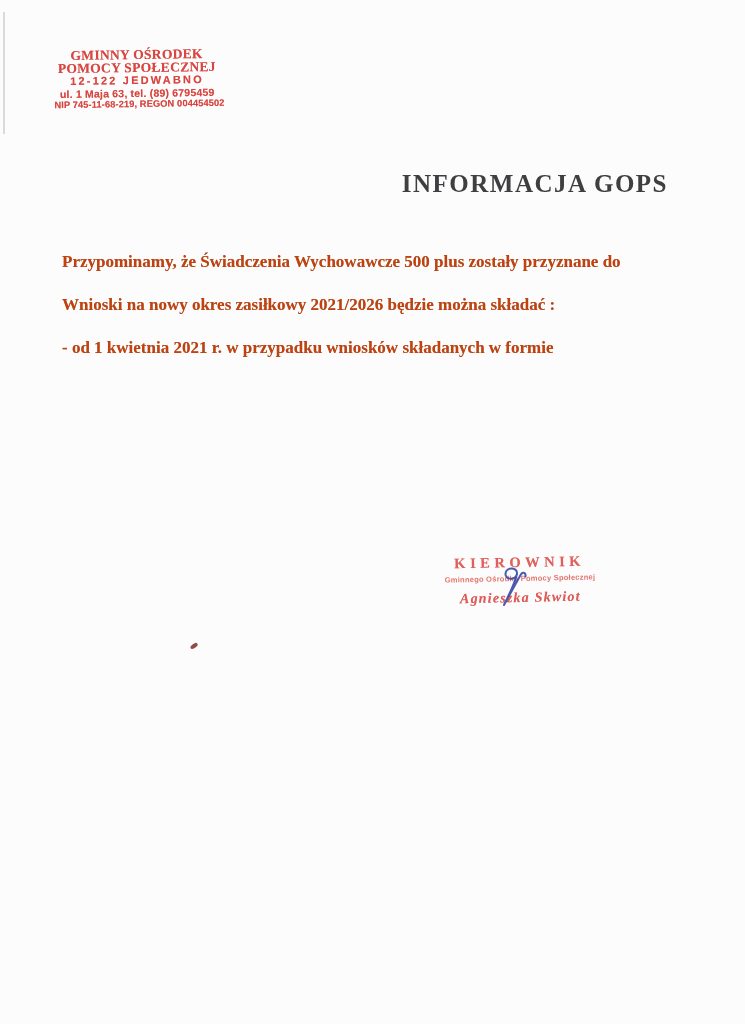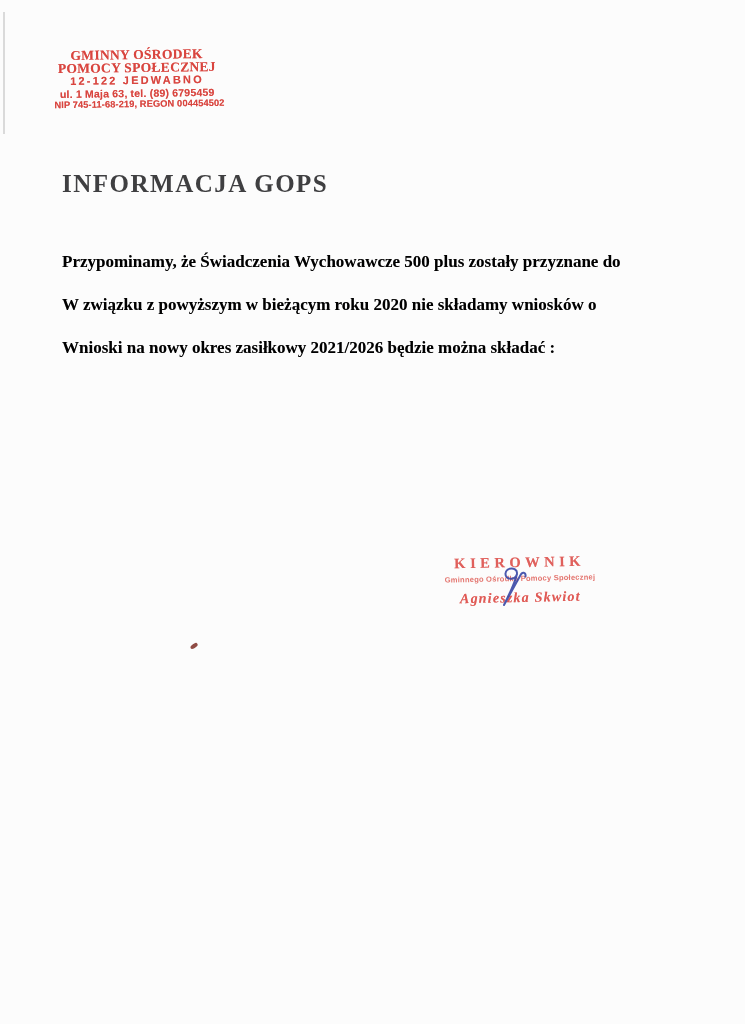--- a/index.html
+++ b/index.html
@@ -35,29 +35,29 @@
     font-family:"Liberation Sans",sans-serif;font-weight:600;
     font-size:10.5px;line-height:12px;letter-spacing:.2px;white-space:nowrap;
   }
   .ts-l5{
     font-family:"Liberation Sans",sans-serif;font-weight:bold;
     font-size:9.3px;line-height:11px;letter-spacing:.1px;white-space:nowrap;
   }
   
   .title{
     position:absolute;left:62px;top:170px;width:606px;margin:0;
-    text-align:left;
+    text-align:right;
     font-family:"Liberation Serif",serif;font-weight:bold;
     font-size:25px;letter-spacing:1.5px;color:#3f3f41;
   }
   
   .body-text{
     position:absolute;left:62px;top:250px;width:620px;
     font-family:"Liberation Serif",serif;font-weight:bold;
-    font-size:17px;line-height:23px;color:#000000;
+    font-size:17px;line-height:23px;color:#c2410c;
     text-shadow:0 0 .4px rgba(58,58,60,.4);
   }
   .para{margin:0 0 20px 0;}
   .line{display:block;white-space:nowrap;}
   
   .sig-stamp{
     position:absolute;left:440px;top:554px;width:160px;
     text-align:center;transform:rotate(-1.2deg);
   }
   .sig-title{
@@ -99,26 +99,26 @@
     <div class="ts-l5">NIP 745-11-68-219, REGON 004454502</div>
   </div>
 
   <h1 class="title">INFORMACJA GOPS</h1>
 
   <div class="body-text">
     <p class="para">
       <span class="line">Przypominamy, że Świadczenia Wychowawcze 500 plus zostały przyznane do</span>
     </p>
     <p class="para">
-      <span class="line">W związku z powyższym w bieżącym roku 2020 nie składamy wniosków o</span>
     </p>
     <p class="para">
       <span class="line">Wnioski na nowy okres zasiłkowy 2021/2026 będzie można składać :</span>
     </p>
     <p class="para">
+      <span class="line">- od 1 kwietnia 2021 r. w przypadku wniosków składanych w formie</span>
     </p>
   </div>
 
   <div class="sig-stamp">
     <div class="sig-title">KIEROWNIK</div>
     <div class="sig-sub">Gminnego Ośrodka Pomocy Społecznej</div>
     <div class="sig-name">Agnieszka Skwiot</div>
   </div>
 
   <svg class="signature-svg" viewBox="0 0 46 48" fill="none" xmlns="http://www.w3.org/2000/svg">

